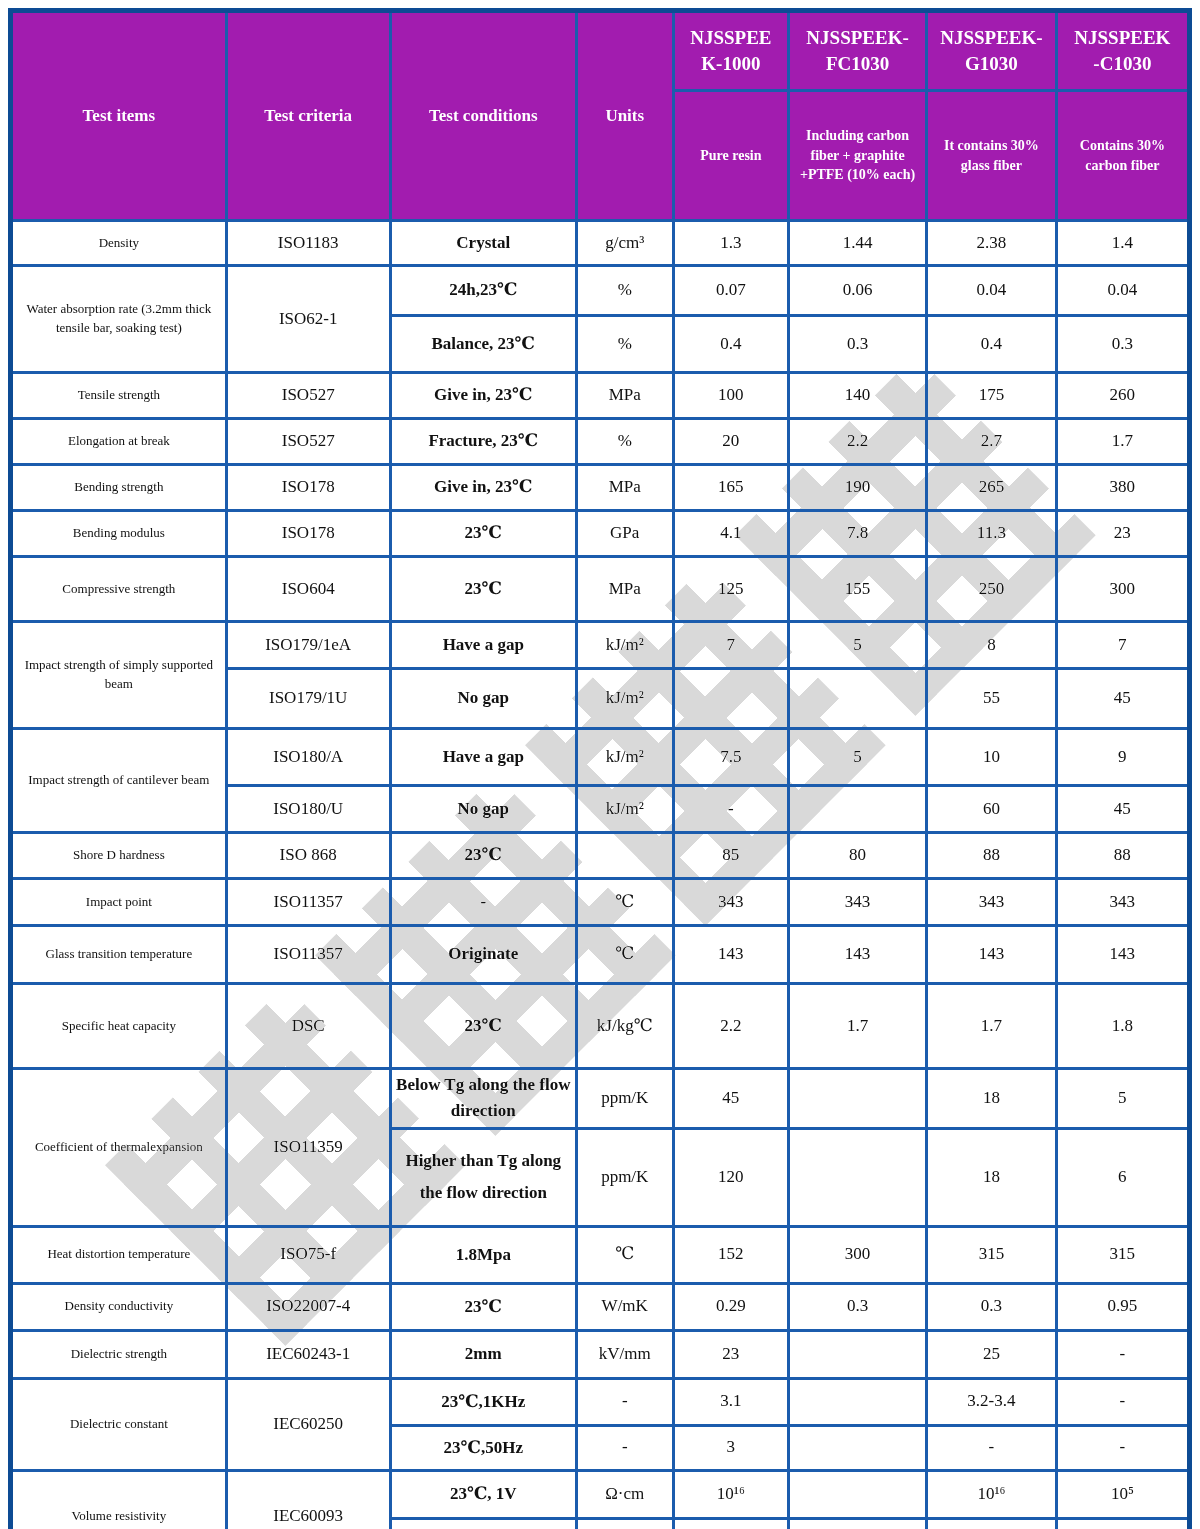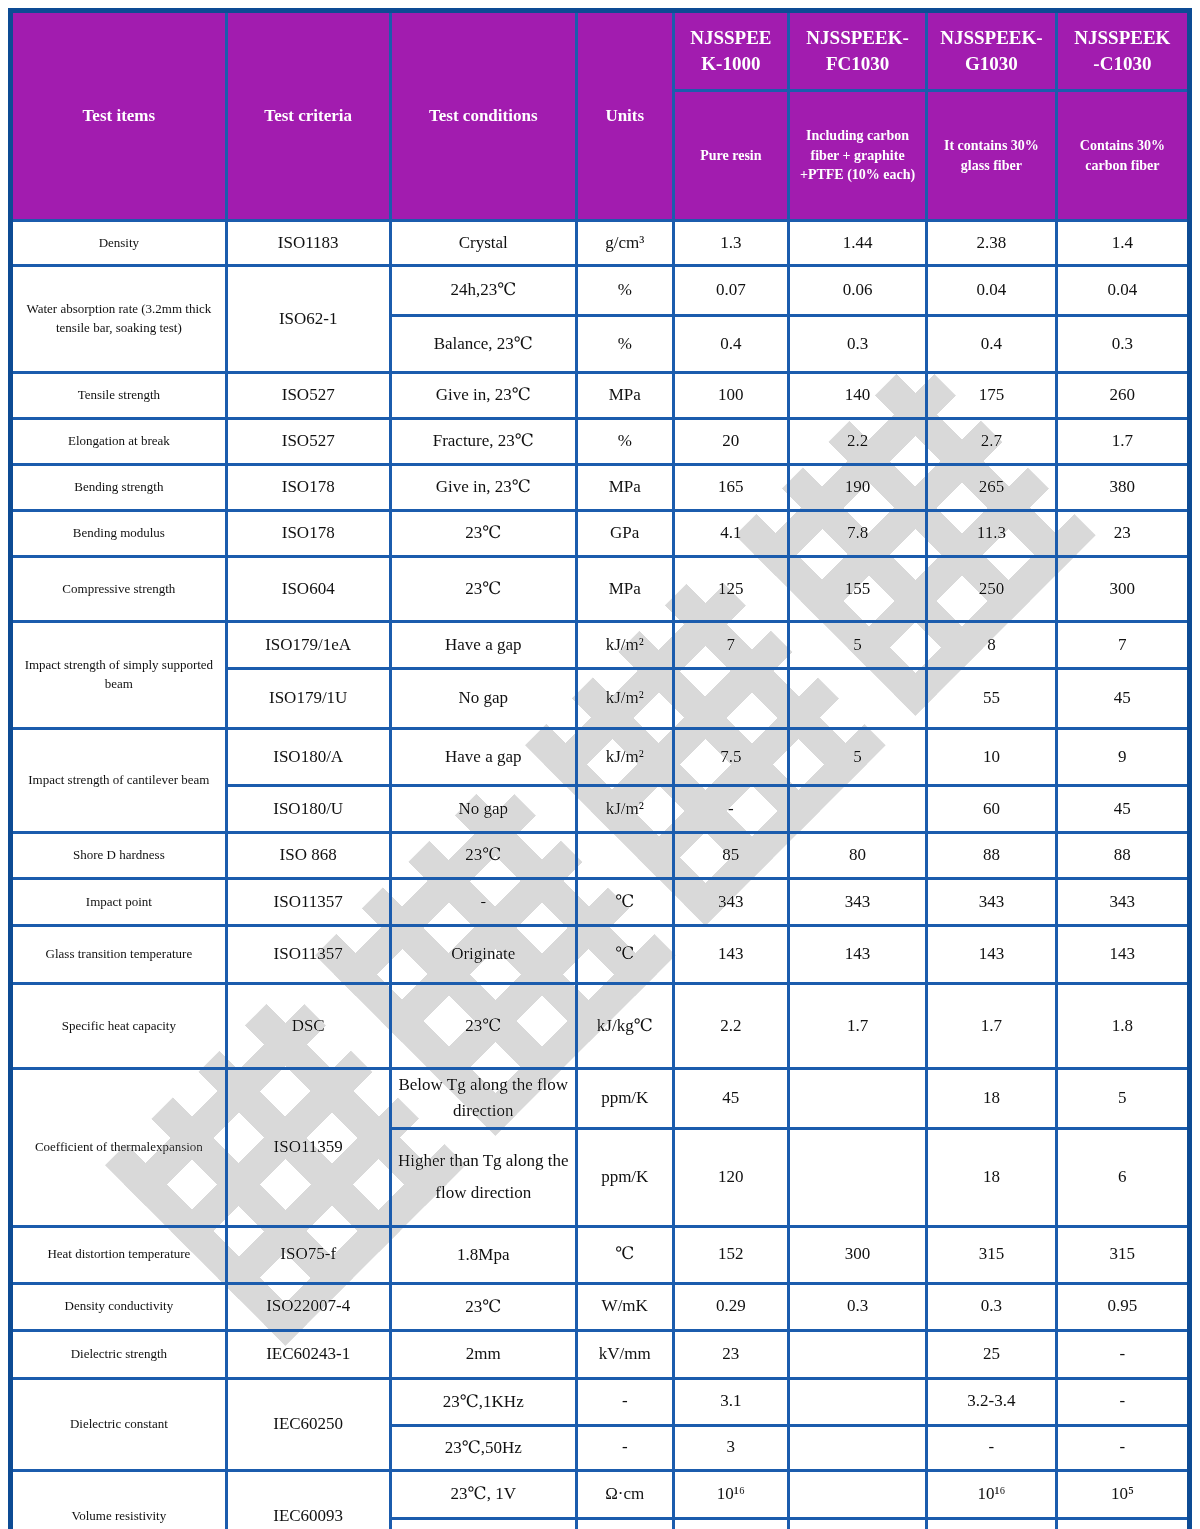--- a/index.html
+++ b/index.html
@@ -31,21 +31,21 @@
     background:#a21caf;
     color:#ffffff;
     border-color:#2e74c1;
     font-weight:bold;
   }
   th.head-label{font-size:17px;}
   th.model{font-size:19px; white-space:pre-line; line-height:1.35;}
   th.desc{font-size:14px; line-height:1.4; font-weight:bold;}
   td{font-size:17px; color:#111111; line-height:1.45;}
   td.c-item{font-size:13px;}
-  td.c-cond{line-height:1.55;}
+  td.c-cond{line-height:1.55;font-weight:bold;}
   
   .watermark{
     position:absolute;
     left:-25px;
     top:700px;
     width:1250px;
     height:300px;
     display:flex;
     align-items:center;
     justify-content:center;

